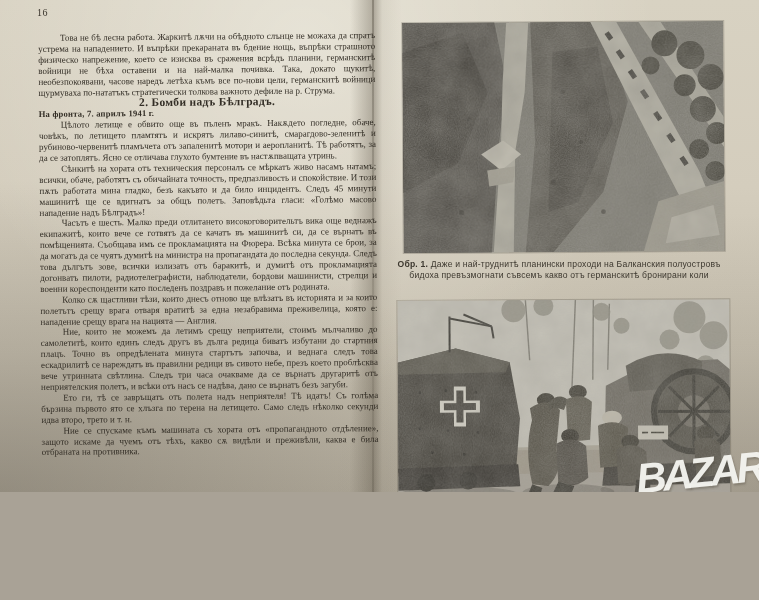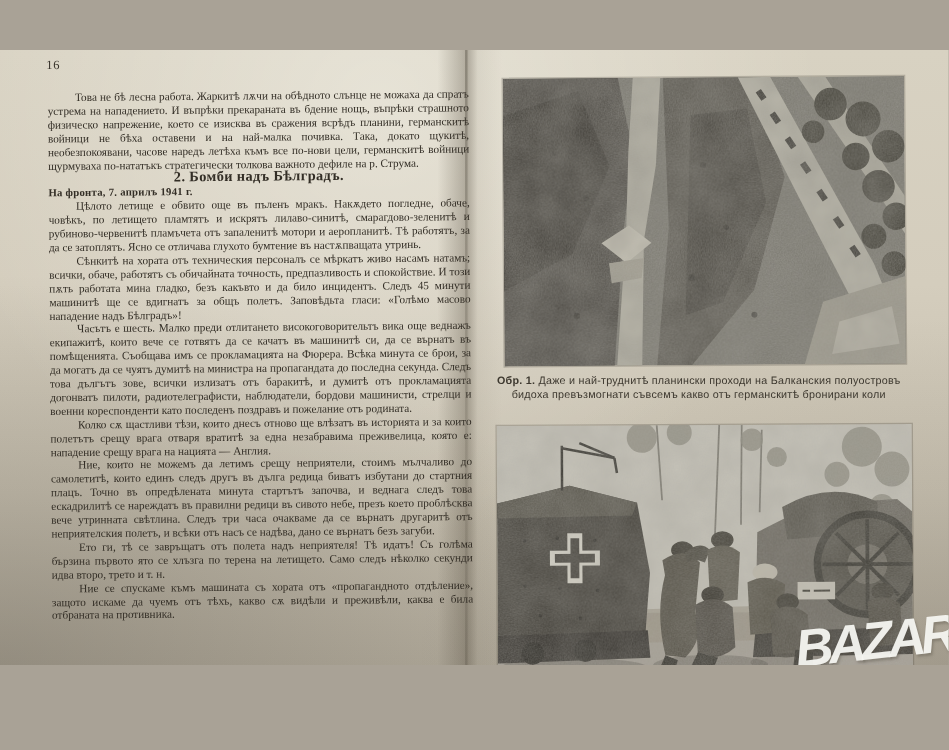--- a/index.html
+++ b/index.html
@@ -8,21 +8,20 @@
     background:#a9a296;
     font-family:"Liberation Serif", serif;
   }
   .spread{
     position:relative;width:759px;height:492px;overflow:hidden;
     background:
       radial-gradient(ellipse at 40% 8%, rgba(255,255,248,.38), rgba(255,255,248,0) 55%),
       radial-gradient(ellipse at 0% 100%, rgba(70,64,54,.28), rgba(70,64,54,0) 45%),
       radial-gradient(ellipse at 100% 100%, rgba(90,82,70,.18), rgba(90,82,70,0) 40%),
       linear-gradient(180deg,#d8d2c2 0%,#d4cdbd 38%,#c6bfaf 72%,#b1aa9b 100%);
-    margin-top: 40px;
   }
   
   .gutter{
     position:absolute;left:350px;top:0;width:52px;height:600px;
     background:linear-gradient(90deg, rgba(90,82,68,0) 0%, rgba(90,82,68,.38) 46%, rgba(140,132,116,.12) 62%, rgba(90,82,68,0) 100%);
     pointer-events:none;
   }
   .fold-line{
     position:absolute;left:372px;top:0;width:2px;height:600px;
     background:linear-gradient(180deg, rgba(70,64,52,.35), rgba(70,64,52,.1) 60%, rgba(70,64,52,.3));

